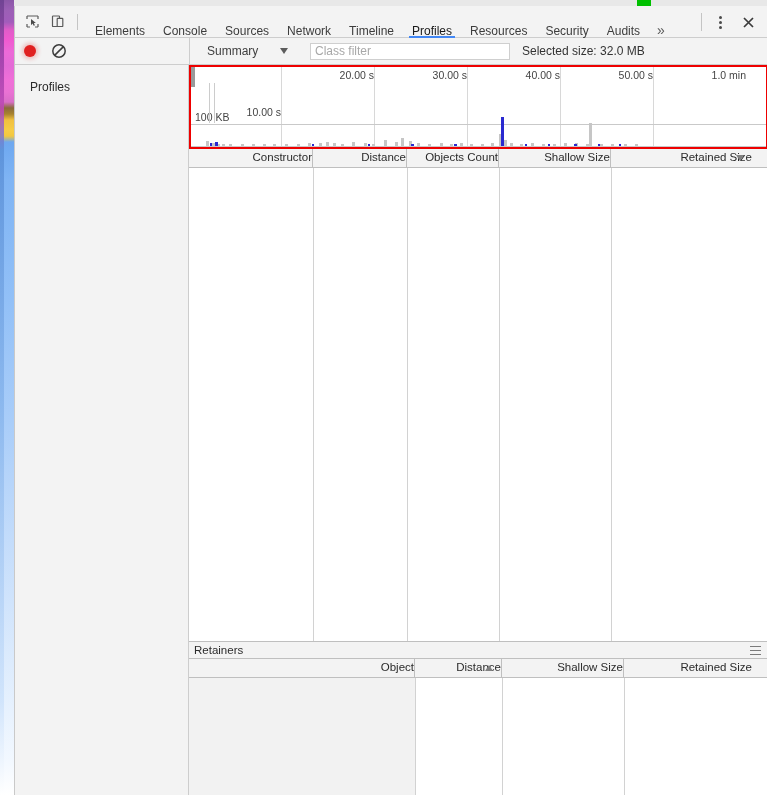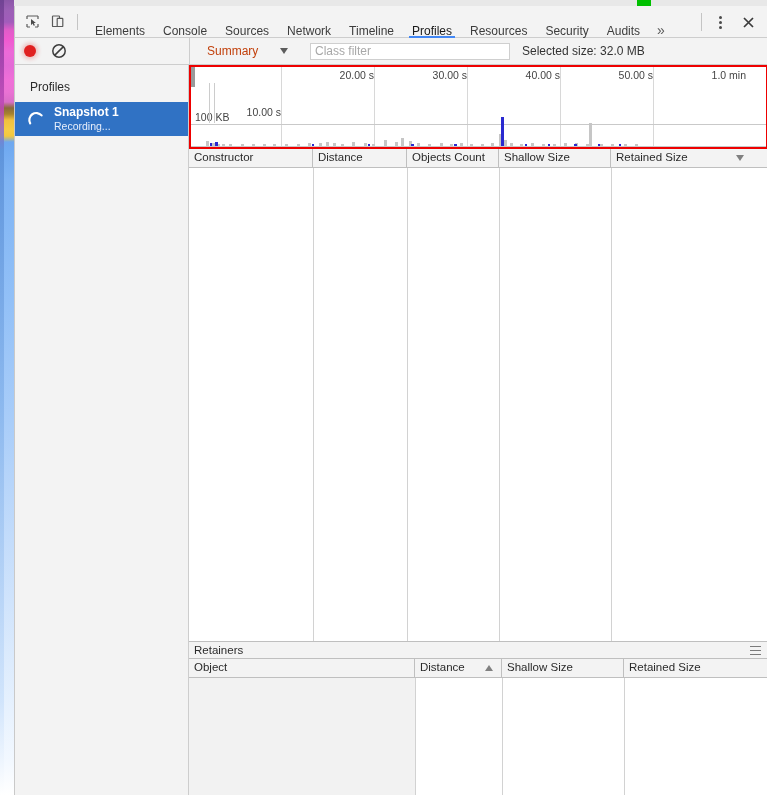--- a/index.html
+++ b/index.html
@@ -192,21 +192,21 @@
     width: 1px;
     background: #cdcdcd;
   }
   .view-select {
     position: absolute;
     left: 192px;
     display: flex;
     align-items: center;
     gap: 22px;
     font-size: 12px;
-    color: #c2410c;
+    color: #404040;
     cursor: pointer;
   }
   .caret-down {
     width: 0; height: 0;
     border-left: 4.5px solid transparent;
     border-right: 4.5px solid transparent;
     border-top: 6px solid #5c5c5c;
   }
   .class-filter {
     position: absolute;
@@ -355,20 +355,21 @@
     color: #2b2b2b;
   }
   .gh-cell {
     padding: 2px 0 0 5px;
     box-sizing: border-box;
     border-right: 1px solid #bfbfbf;
     position: relative;
     cursor: pointer;
     overflow: hidden;
     white-space: nowrap;
+    text-align: right;
   }
   .gh-cell:last-child { border-right: none; }
   .sort-arrow {
     position: absolute;
     right: 8px; top: 6px;
     width: 0; height: 0;
   }
   .sort-arrow.desc {
     border-left: 4.5px solid transparent;
     border-right: 4.5px solid transparent;
@@ -528,31 +529,20 @@
 
       <input class="class-filter" type="text" placeholder="Class filter" style="">
 
       <div class="selected-size">Selected size: 32.0 MB</div>
     </div>
 
     <div class="body-split">
 
       <div class="sidebar">
         <div class="side-head">Profiles</div>
-        <div class="side-item">
-          <span class="spinner">
-            <svg width="18" height="18" viewBox="0 0 18 18">
-              <path d="M3.2 13.4 A7 7 0 0 1 14.6 5.4" stroke="#ffffff" stroke-width="2.2" fill="none" stroke-linecap="round"></path>
-            </svg>
-          </span>
-          <span class="side-item-texts">
-            <span class="side-item-title" style="display:block">Snapshot 1</span>
-            <span class="side-item-sub" style="display:block">Recording...</span>
-          </span>
-        </div>
       </div>
 
       <div class="content">
 
         <div class="timeline-wrap">
           <div class="timeline-inner" id="tl">
             <div class="tl-scroll-handle"></div>
           <div class="tl-vline" style="left: 90px;"></div>
               <div class="tl-vline" style="left: 183px;"></div>
               <div class="tl-vline" style="left: 276px;"></div>

